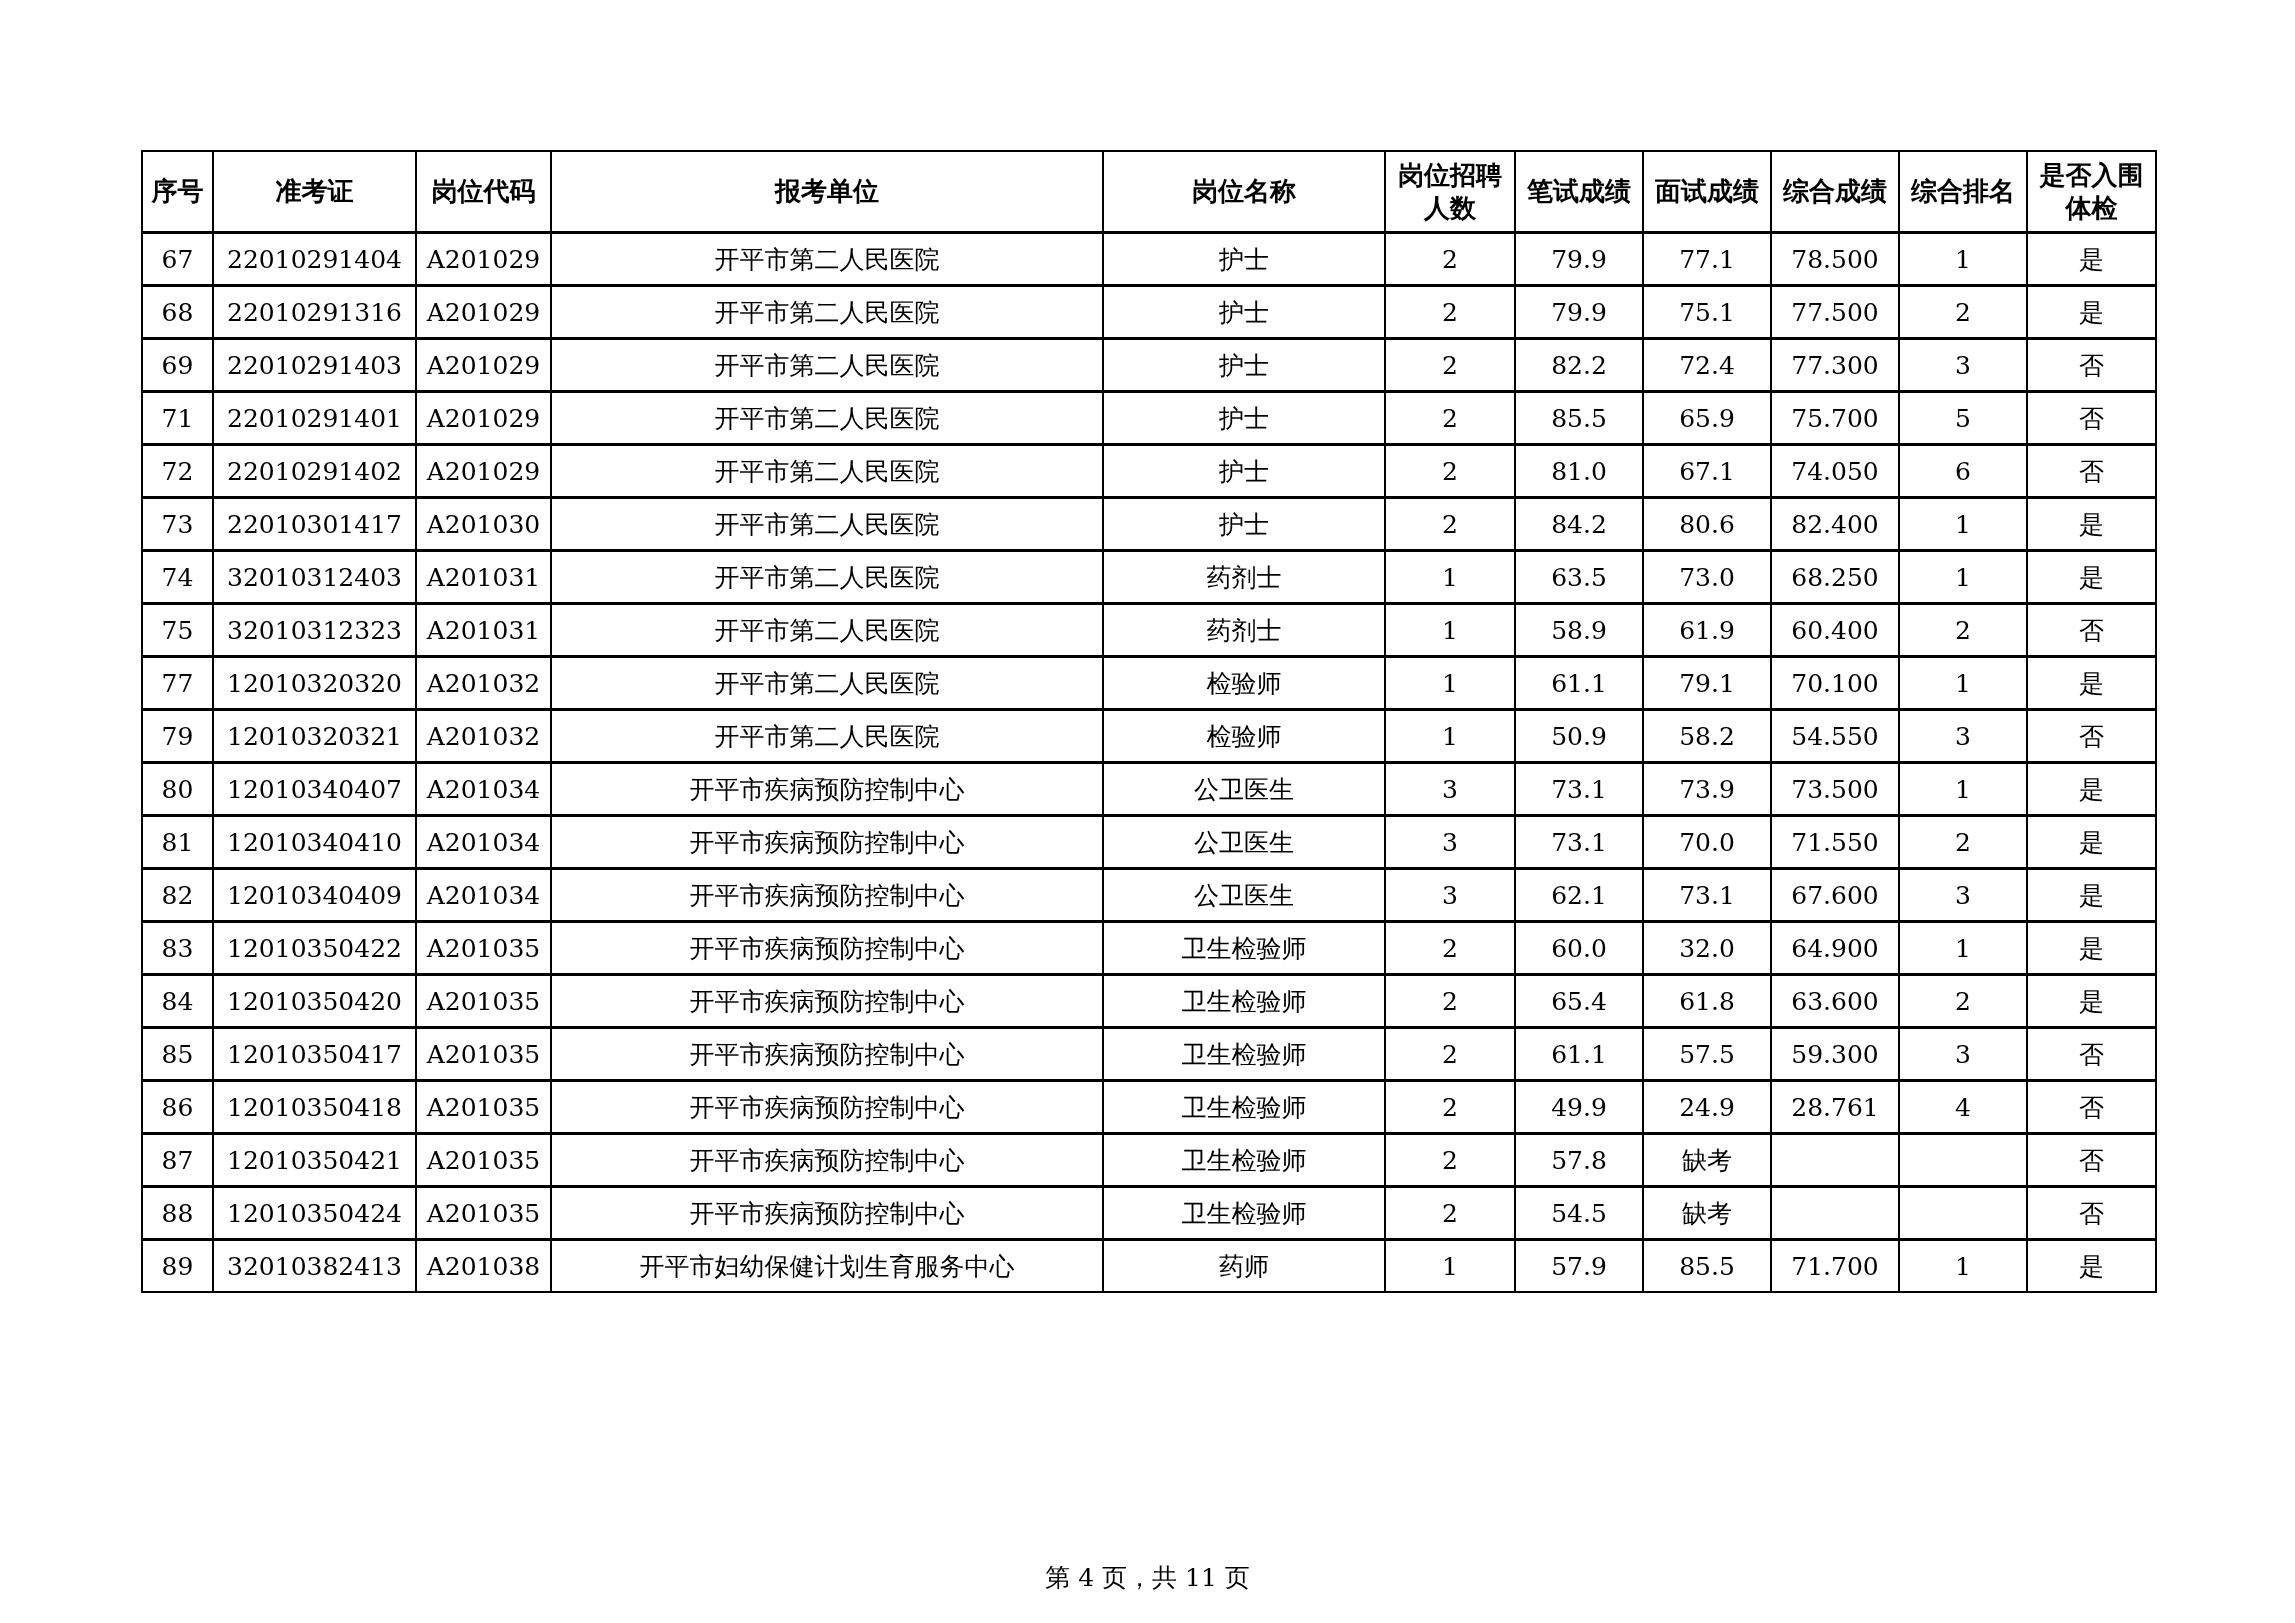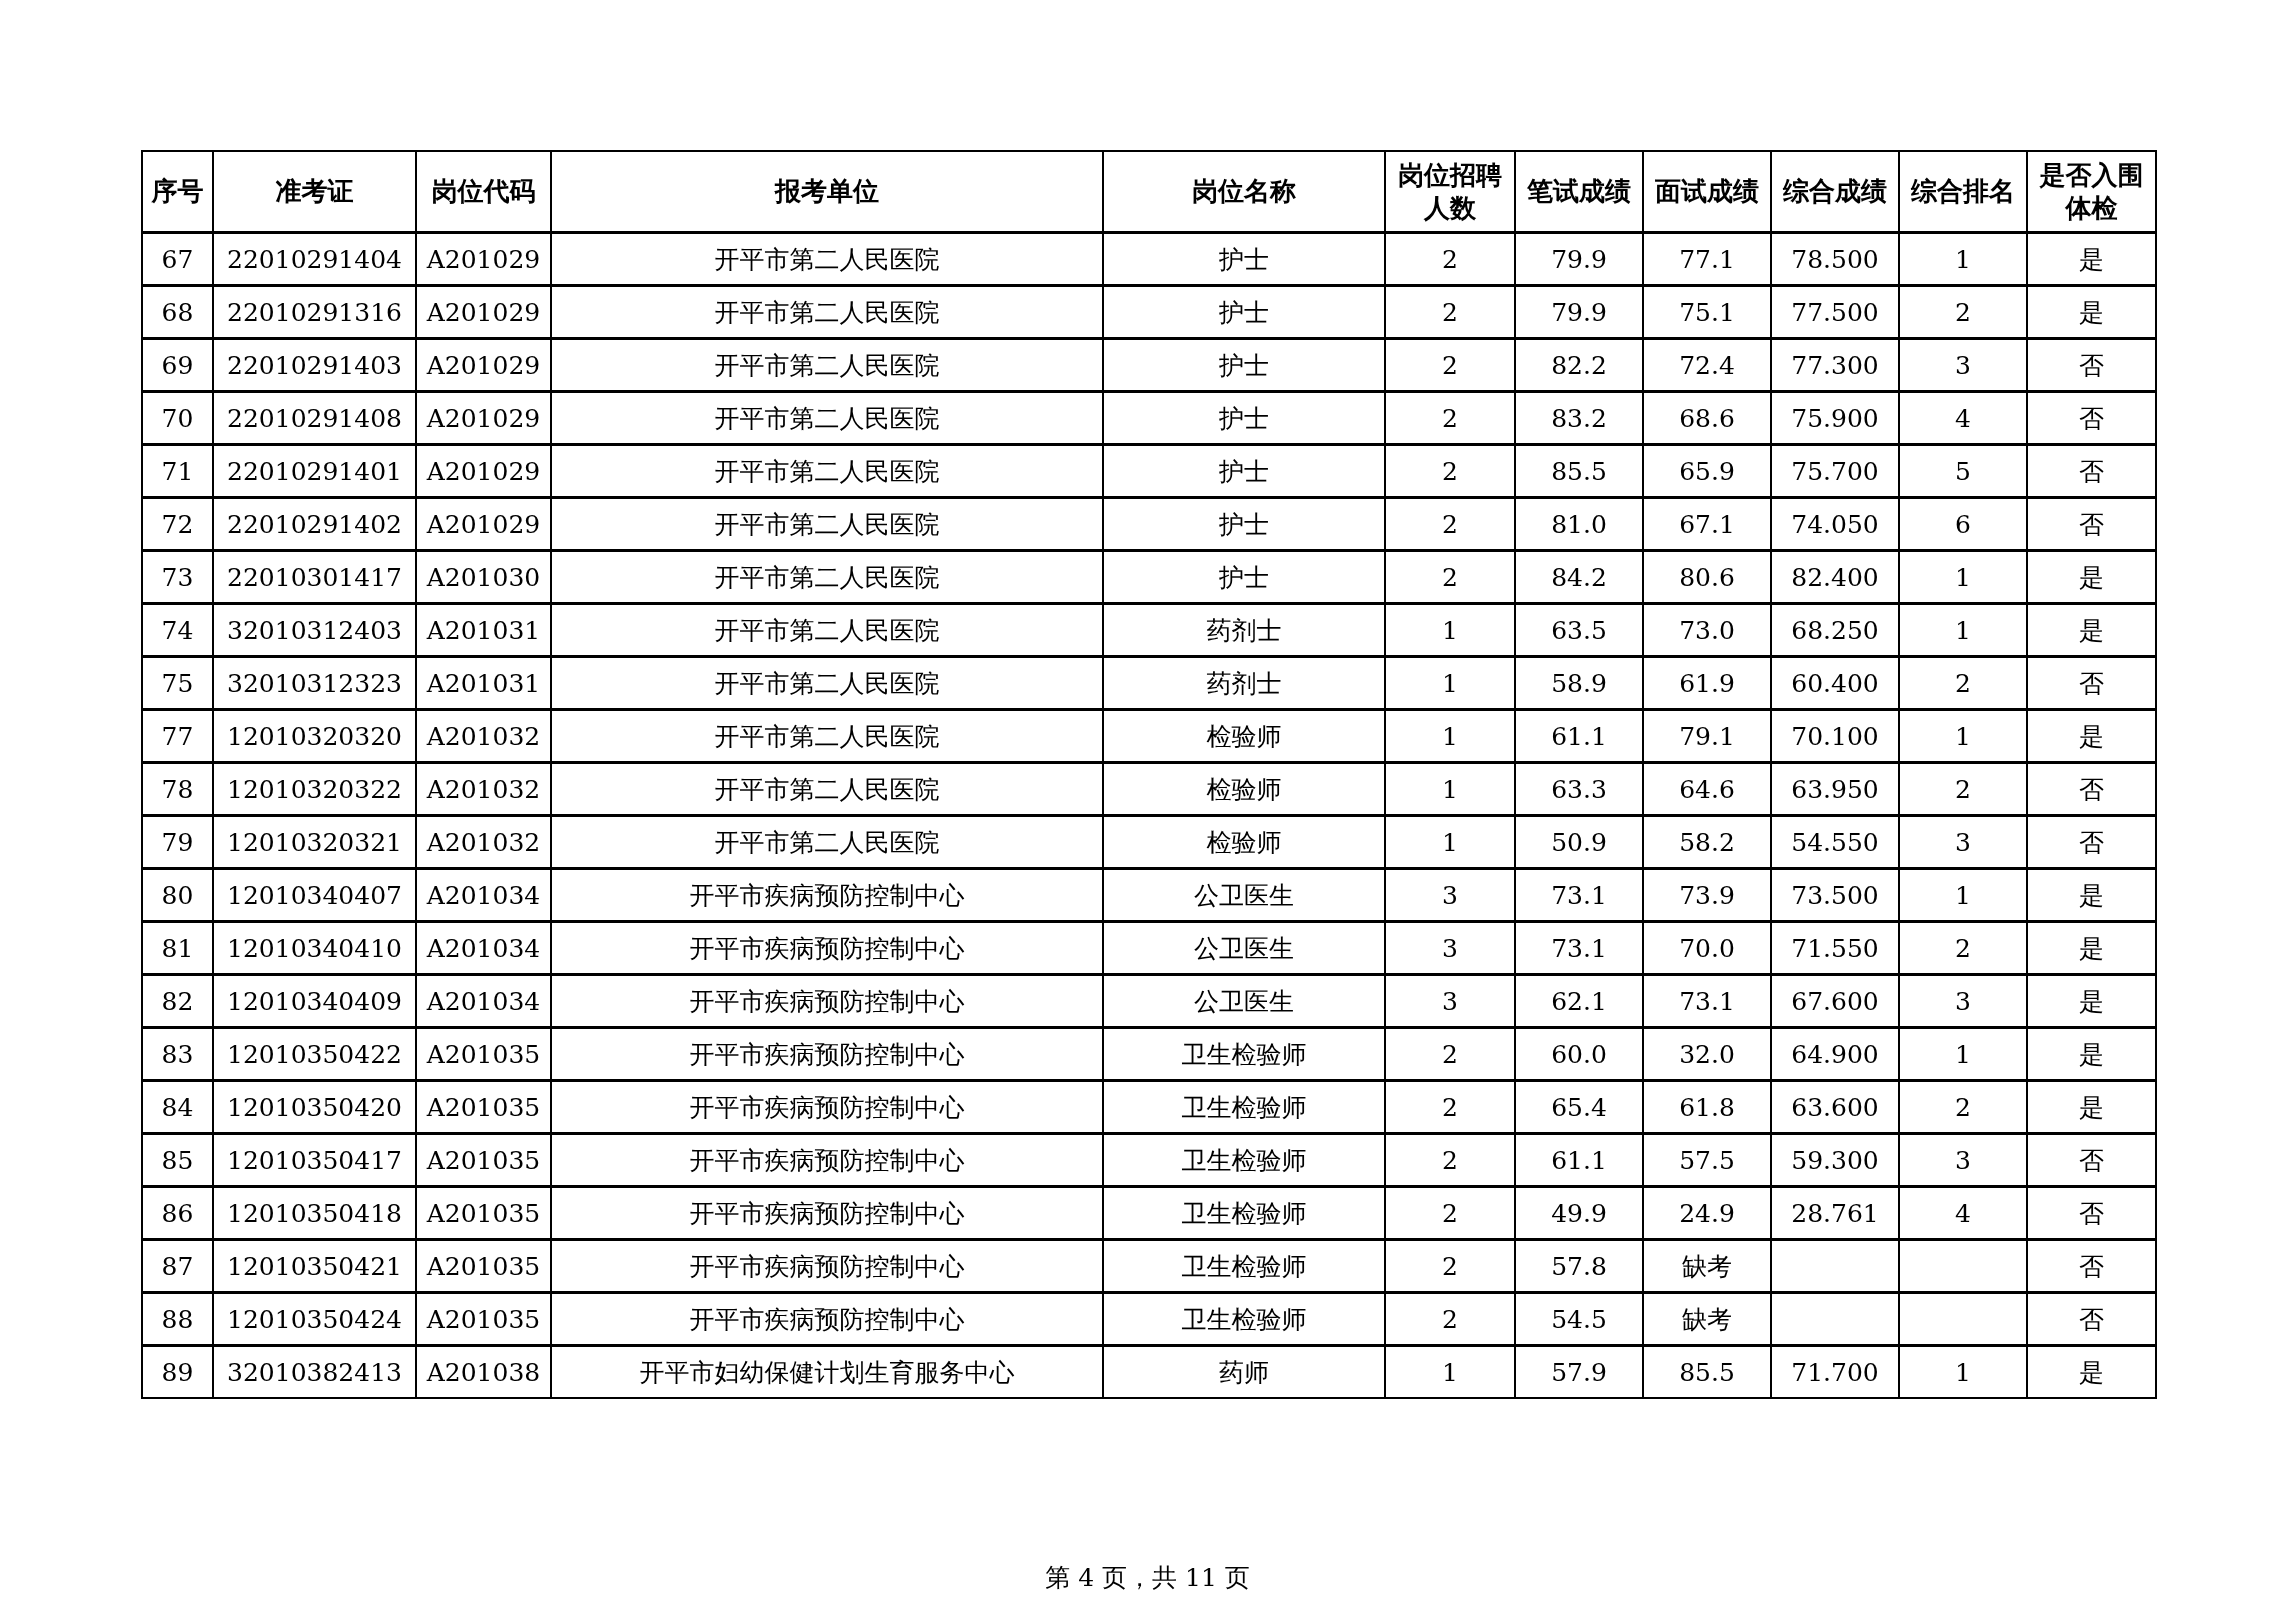--- a/index.html
+++ b/index.html
@@ -91,33 +91,20 @@
         <td>开平市第二人民医院</td>
         <td>护士</td>
         <td>2</td>
         <td>82.2</td>
         <td>72.4</td>
         <td>77.300</td>
         <td>3</td>
         <td>否</td>
       </tr>
       <tr>
-        <td>70</td>
-        <td>22010291408</td>
-        <td>A201029</td>
-        <td>开平市第二人民医院</td>
-        <td>护士</td>
-        <td>2</td>
-        <td>83.2</td>
-        <td>68.6</td>
-        <td>75.900</td>
-        <td>4</td>
-        <td>否</td>
-      </tr>
-      <tr>
         <td>71</td>
         <td>22010291401</td>
         <td>A201029</td>
         <td>开平市第二人民医院</td>
         <td>护士</td>
         <td>2</td>
         <td>85.5</td>
         <td>65.9</td>
         <td>75.700</td>
         <td>5</td>
@@ -180,33 +167,20 @@
         <td>12010320320</td>
         <td>A201032</td>
         <td>开平市第二人民医院</td>
         <td>检验师</td>
         <td>1</td>
         <td>61.1</td>
         <td>79.1</td>
         <td>70.100</td>
         <td>1</td>
         <td>是</td>
-      </tr>
-      <tr>
-        <td>78</td>
-        <td>12010320322</td>
-        <td>A201032</td>
-        <td>开平市第二人民医院</td>
-        <td>检验师</td>
-        <td>1</td>
-        <td>63.3</td>
-        <td>64.6</td>
-        <td>63.950</td>
-        <td>2</td>
-        <td>否</td>
       </tr>
       <tr>
         <td>79</td>
         <td>12010320321</td>
         <td>A201032</td>
         <td>开平市第二人民医院</td>
         <td>检验师</td>
         <td>1</td>
         <td>50.9</td>
         <td>58.2</td>

